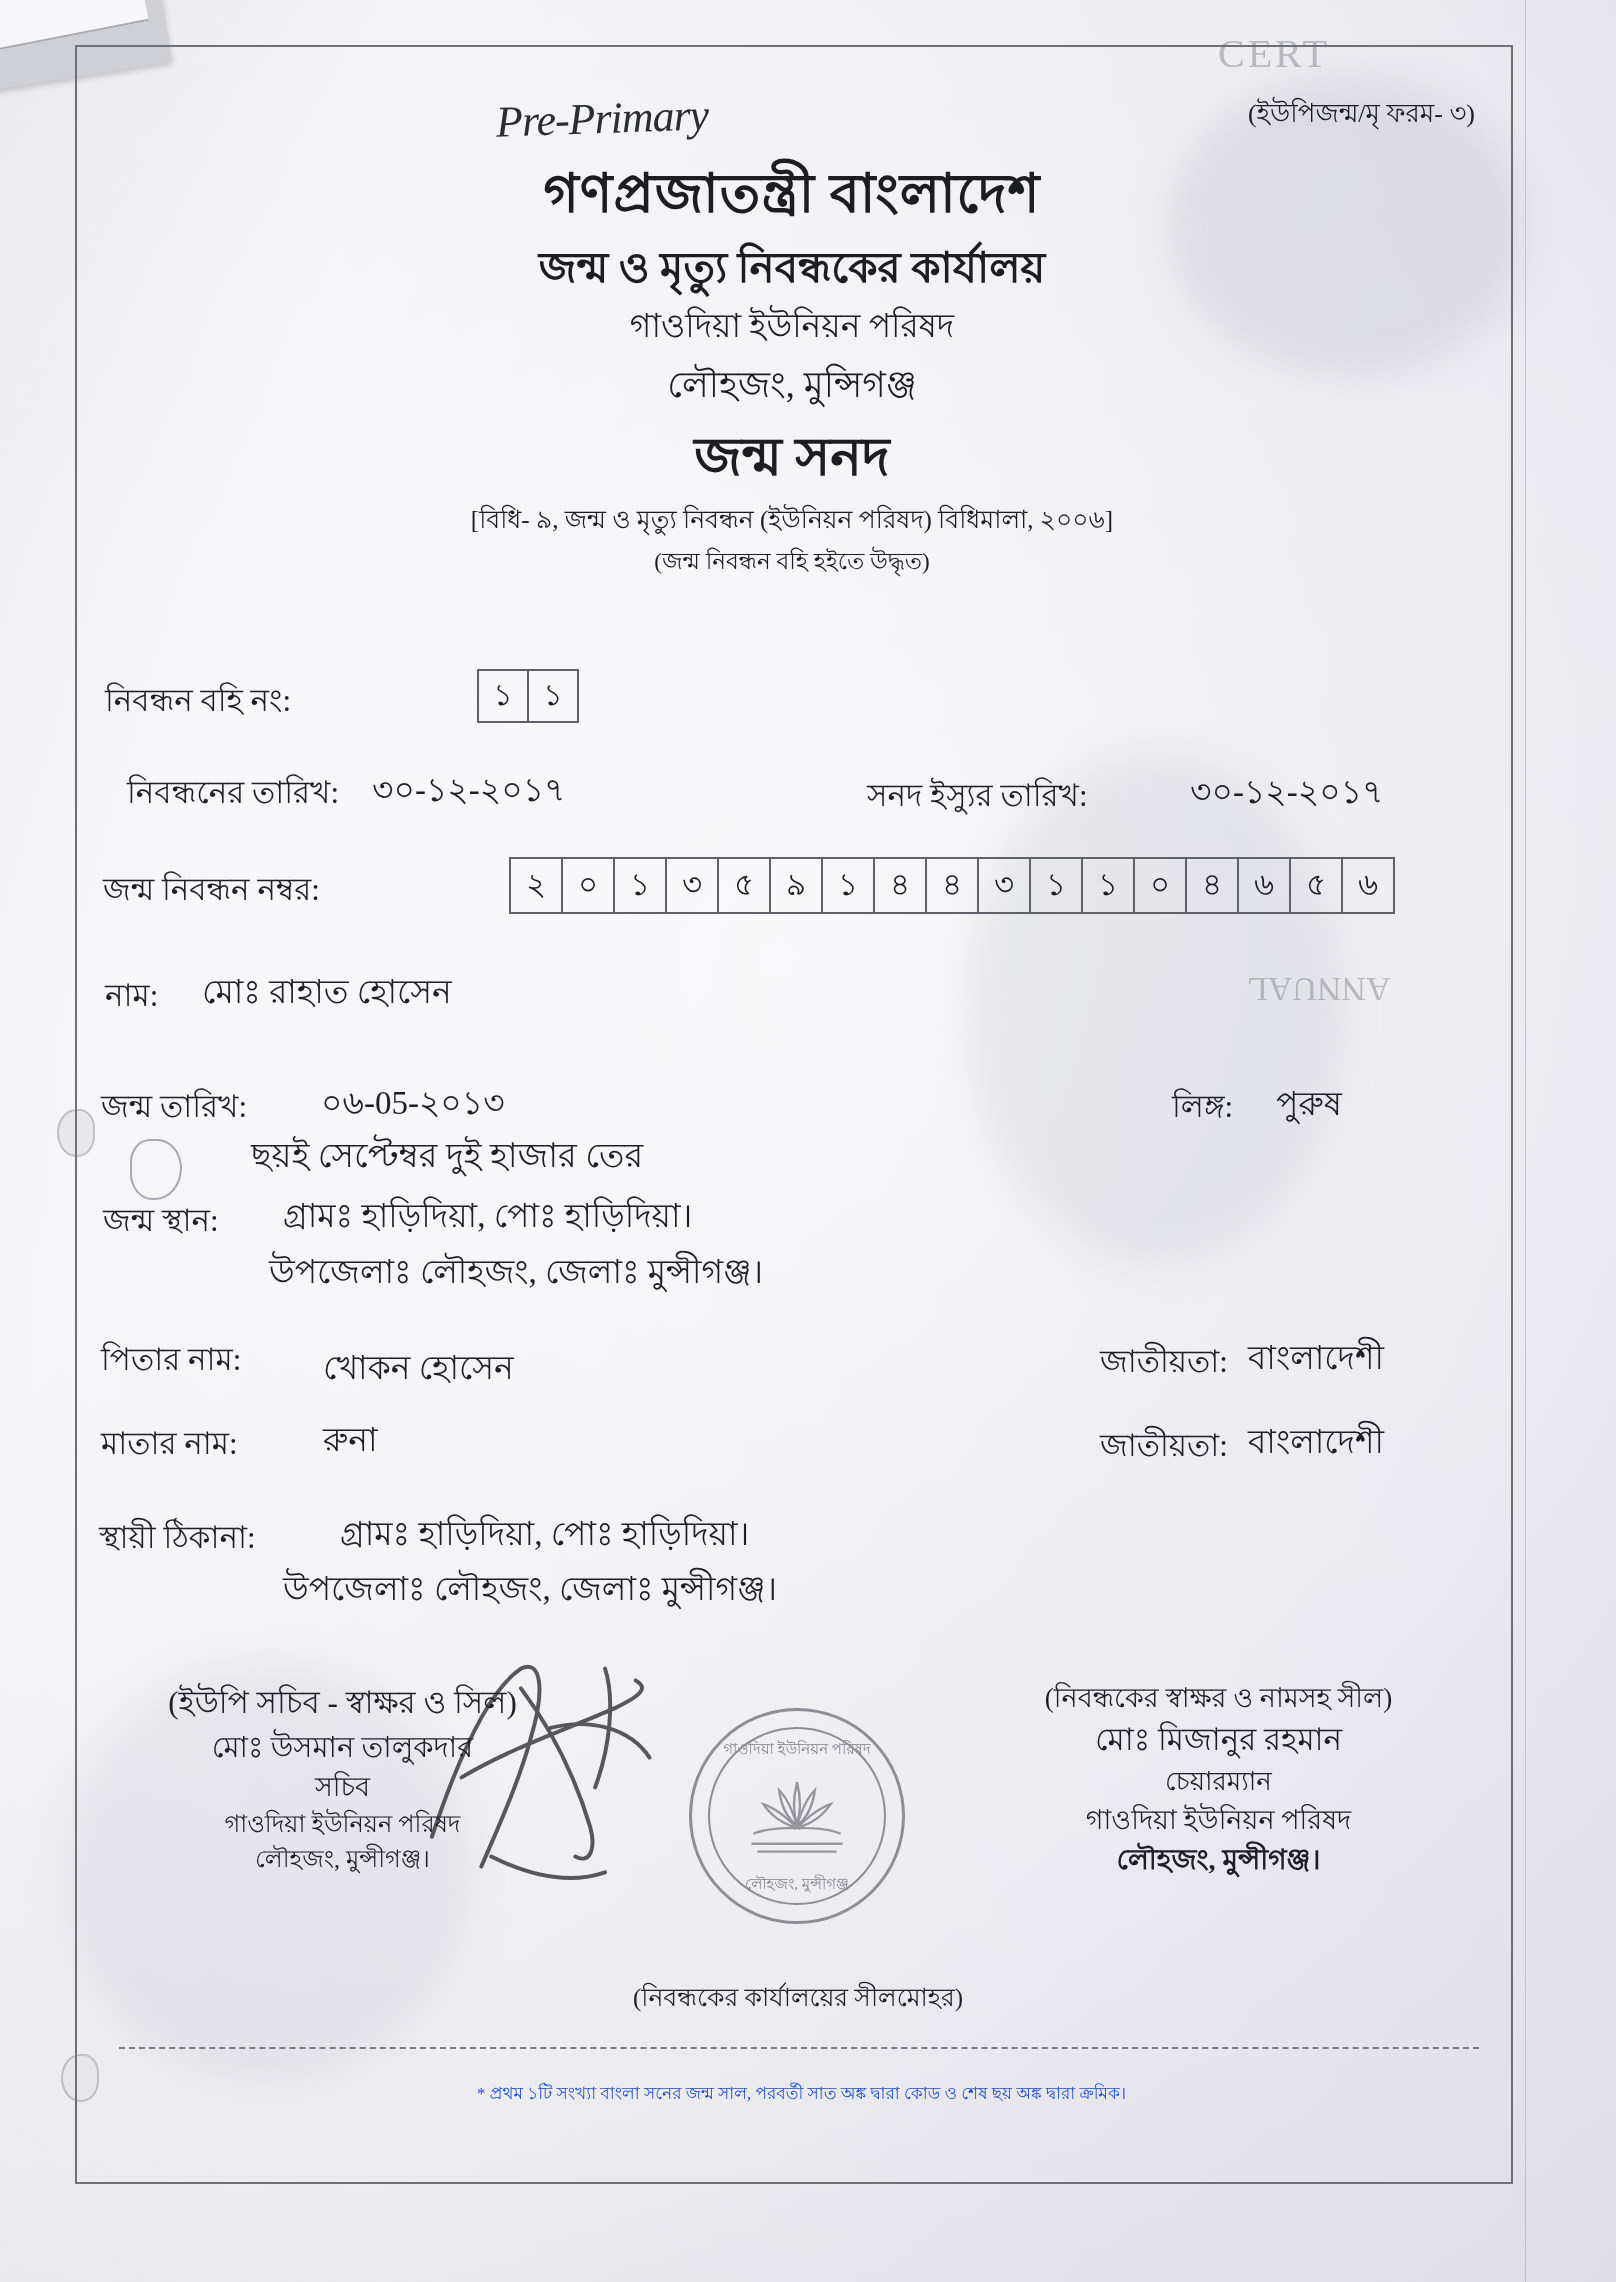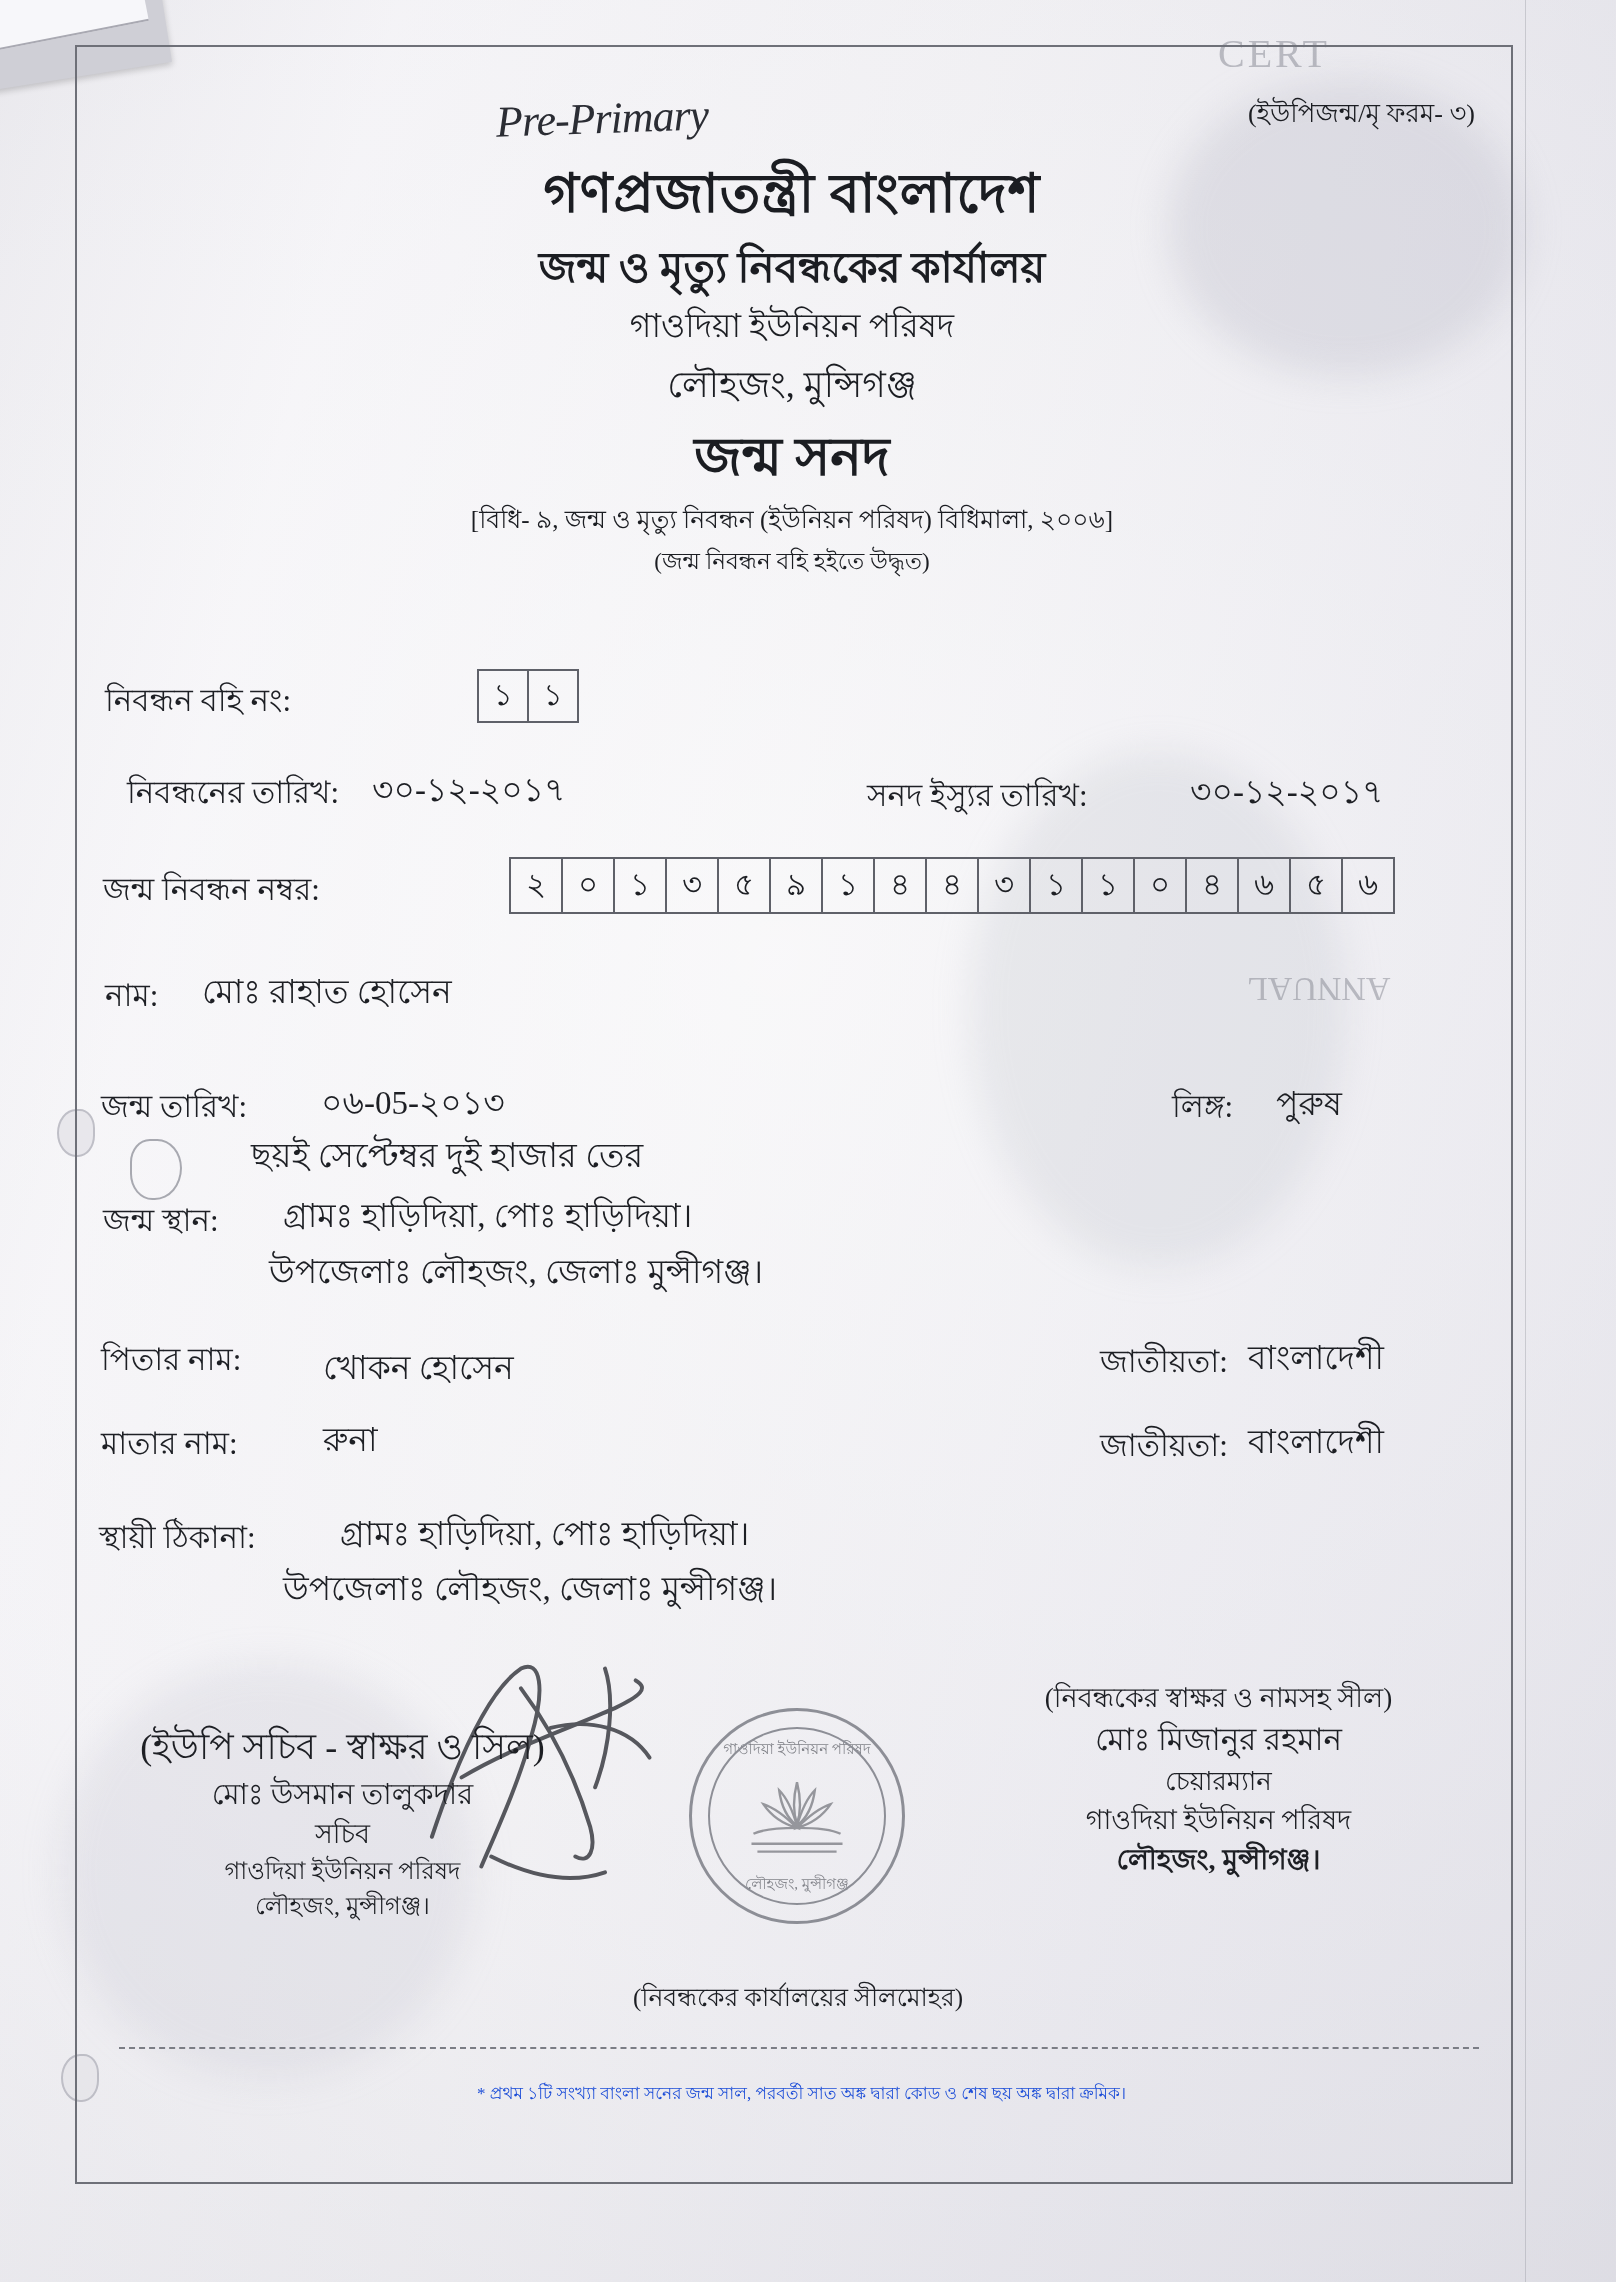--- a/index.html
+++ b/index.html
@@ -396,21 +396,21 @@
           <path d="M10 66 C26 58, 82 58, 98 66"></path>
           <path d="M8 76 H100"></path>
           <path d="M14 84 H94"></path>
         </g>
       </svg>
     </div>
 
     <div class="thumbmark"></div>
 
     <div class="sig-block" style="left:30px;top:1636px;width:475px;">
-      <div style="font-size:36px;margin-top:40px;">(ইউপি সচিব - স্বাক্ষর ও সিল)</div>
+      <div style="font-size:31px;">(ইউপি সচিব - স্বাক্ষর ও সিল)</div>
       <div style="font-size:29px;">মোঃ উসমান তালুকদার</div>
       <div style="font-size:27px;">সচিব</div>
       <div style="font-size:24px;">গাওদিয়া ইউনিয়ন পরিষদ</div>
       <div style="font-size:24px;">লৌহজং, মুন্সীগঞ্জ।</div>
     </div>
 
     <div class="sig-block" style="left:881px;top:1634px;width:525px;">
       <div style="font-size:27px;">(নিবন্ধকের স্বাক্ষর ও নামসহ সীল)</div>
       <div style="font-size:31px;">মোঃ মিজানুর রহমান</div>
       <div style="font-size:26px;">চেয়ারম্যান</div>

